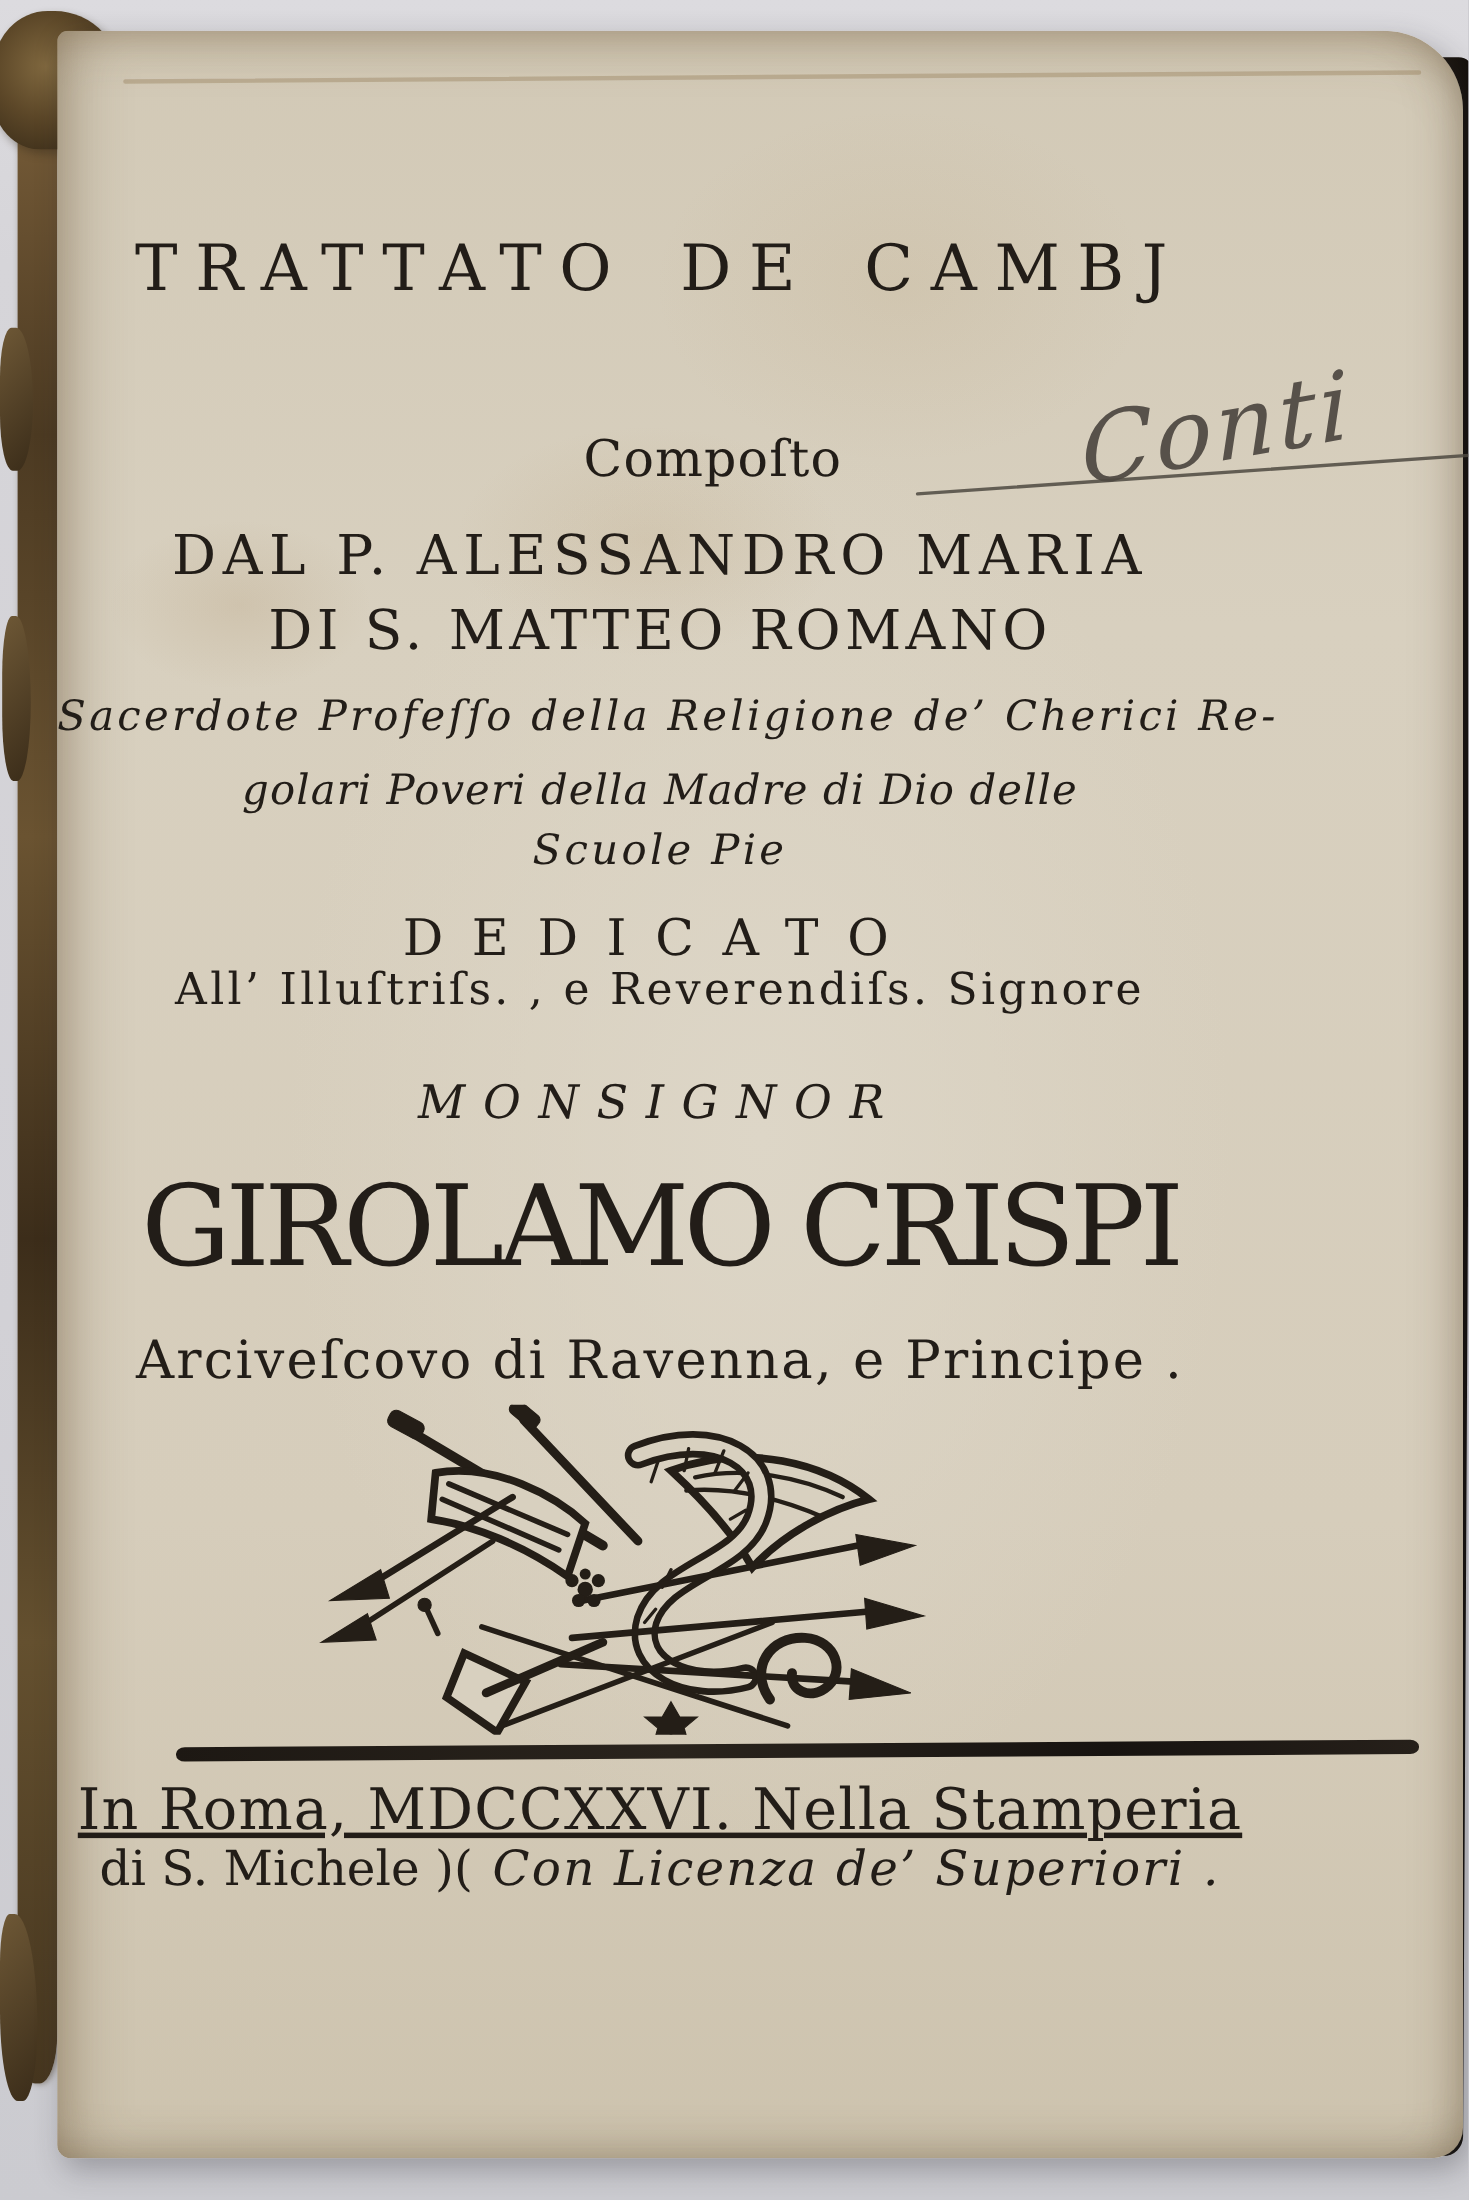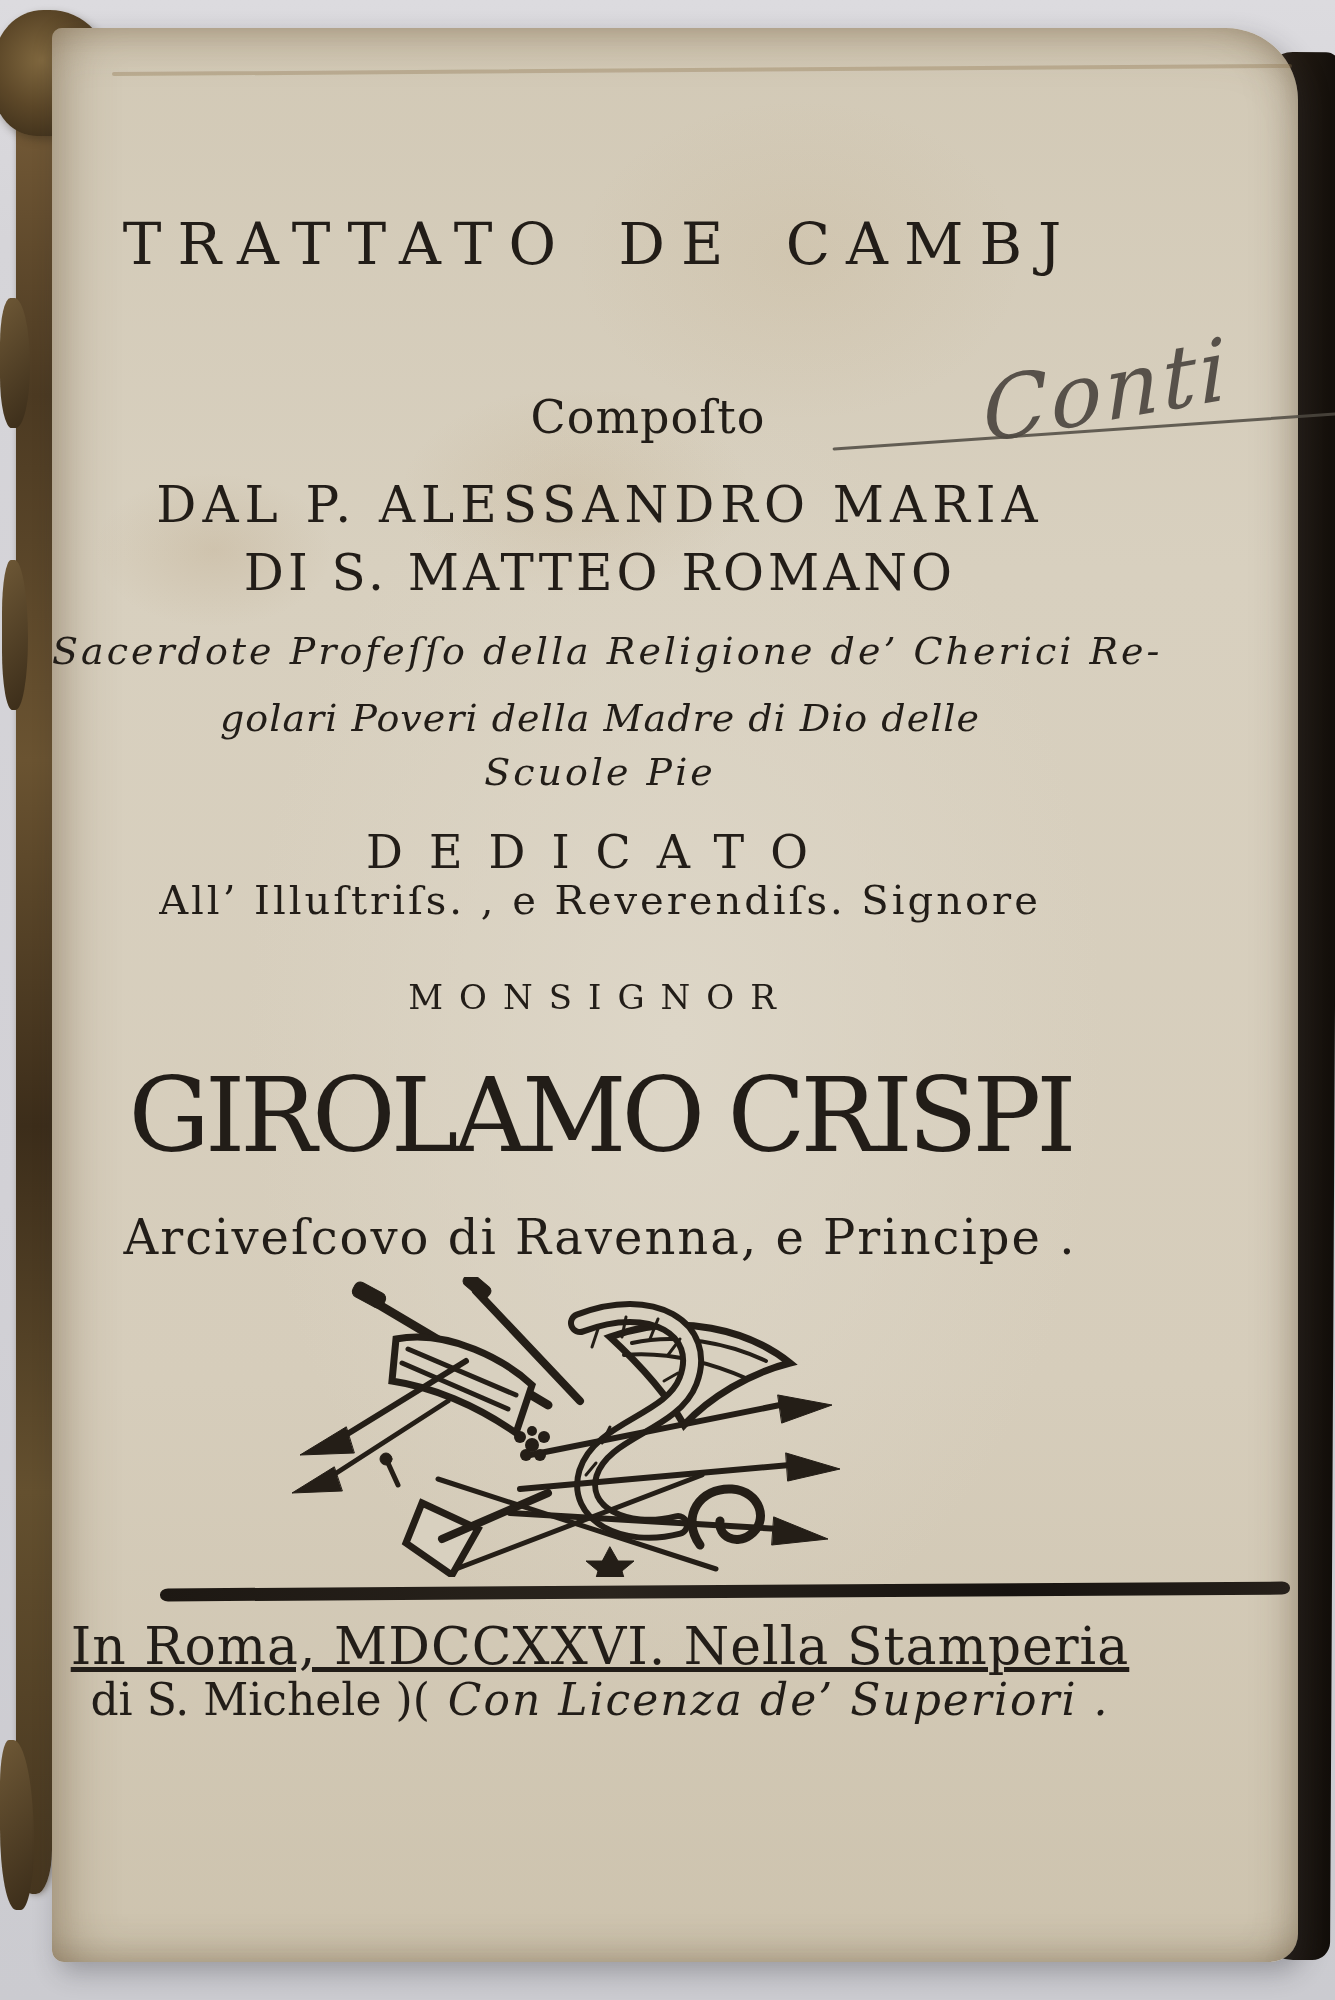--- a/index.html
+++ b/index.html
@@ -41,34 +41,35 @@
       radial-gradient(ellipse 170px 110px at 13% 27%, rgba(160,128,84,.16), rgba(160,128,84,0) 70%),
       radial-gradient(ellipse 320px 230px at 60% 12%, rgba(178,148,100,.12), rgba(178,148,100,0) 70%),
       radial-gradient(ellipse 430px 640px at 50% 52%, #ddd6c7, rgba(221,214,199,0) 100%),
       linear-gradient(180deg,#d2c9b6 0%,#d8d0bf 28%,#d6cdbb 70%,#cdc3ae 100%);
     box-shadow:
       inset 32px 0 58px -26px rgba(94,72,42,.45),
       inset -26px 0 46px -26px rgba(70,52,30,.38),
       inset 0 32px 52px -30px rgba(120,95,60,.38),
       inset 0 -30px 46px -30px rgba(110,88,55,.32),
       7px 10px 26px rgba(40,40,45,.3);
+    padding-left: 32px;
   }
   .line{position:absolute;left:0;width:1096px;text-align:center;color:#221d18;white-space:nowrap;}
   .t-title   {top:182px;font-size:58px;letter-spacing:16px;word-spacing:12px;}
   .t-sub     {top:281px;font-size:40px;letter-spacing:6px;}
   .t-comp    {top:362px;font-size:46px;letter-spacing:1px;margin-left:48px;}
   .t-auth1   {top:448px;font-size:50px;letter-spacing:6px;}
   .t-auth2   {top:516px;font-size:50px;letter-spacing:4px;}
   .t-desc    {font-style:italic;font-size:38px;letter-spacing:3px;}
   .t-desc1   {top:601px;}
   .t-desc2   {top:668px;letter-spacing:1px;font-style:italic;}
   .t-desc3   {top:722px;}
   .t-ded     {top:797px;font-size:46px;letter-spacing:26px;}
   .t-ill     {top:849px;font-size:40px;letter-spacing:3px;}
-  .t-mons    {top:949px;font-size:34px;letter-spacing:16px;}
+  .t-mons    {top:949px;font-style:italic;font-size:42px;letter-spacing:16px;}
   .t-name    {top:1028px;font-size:102px;letter-spacing:-5px;}
   .t-arch    {top:1181px;font-size:48px;letter-spacing:2px;}
   .t-impr1   {top:1588px;font-size:52px;letter-spacing:1px;text-decoration:underline;}
   .t-impr2   {top:1646px;font-size:44px;}
   .t-impr2 .it{font-style:italic;margin-left:18px;letter-spacing:2px;}
   .rule{
     position:absolute;left:108px;top:1557px;width:1130px;height:13px;
     background:linear-gradient(90deg,#1d1813 0%,#2a241d 40%,#171310 75%,#26201a 100%);
     border-radius:8px/6px;transform:rotate(-.35deg);
   }

